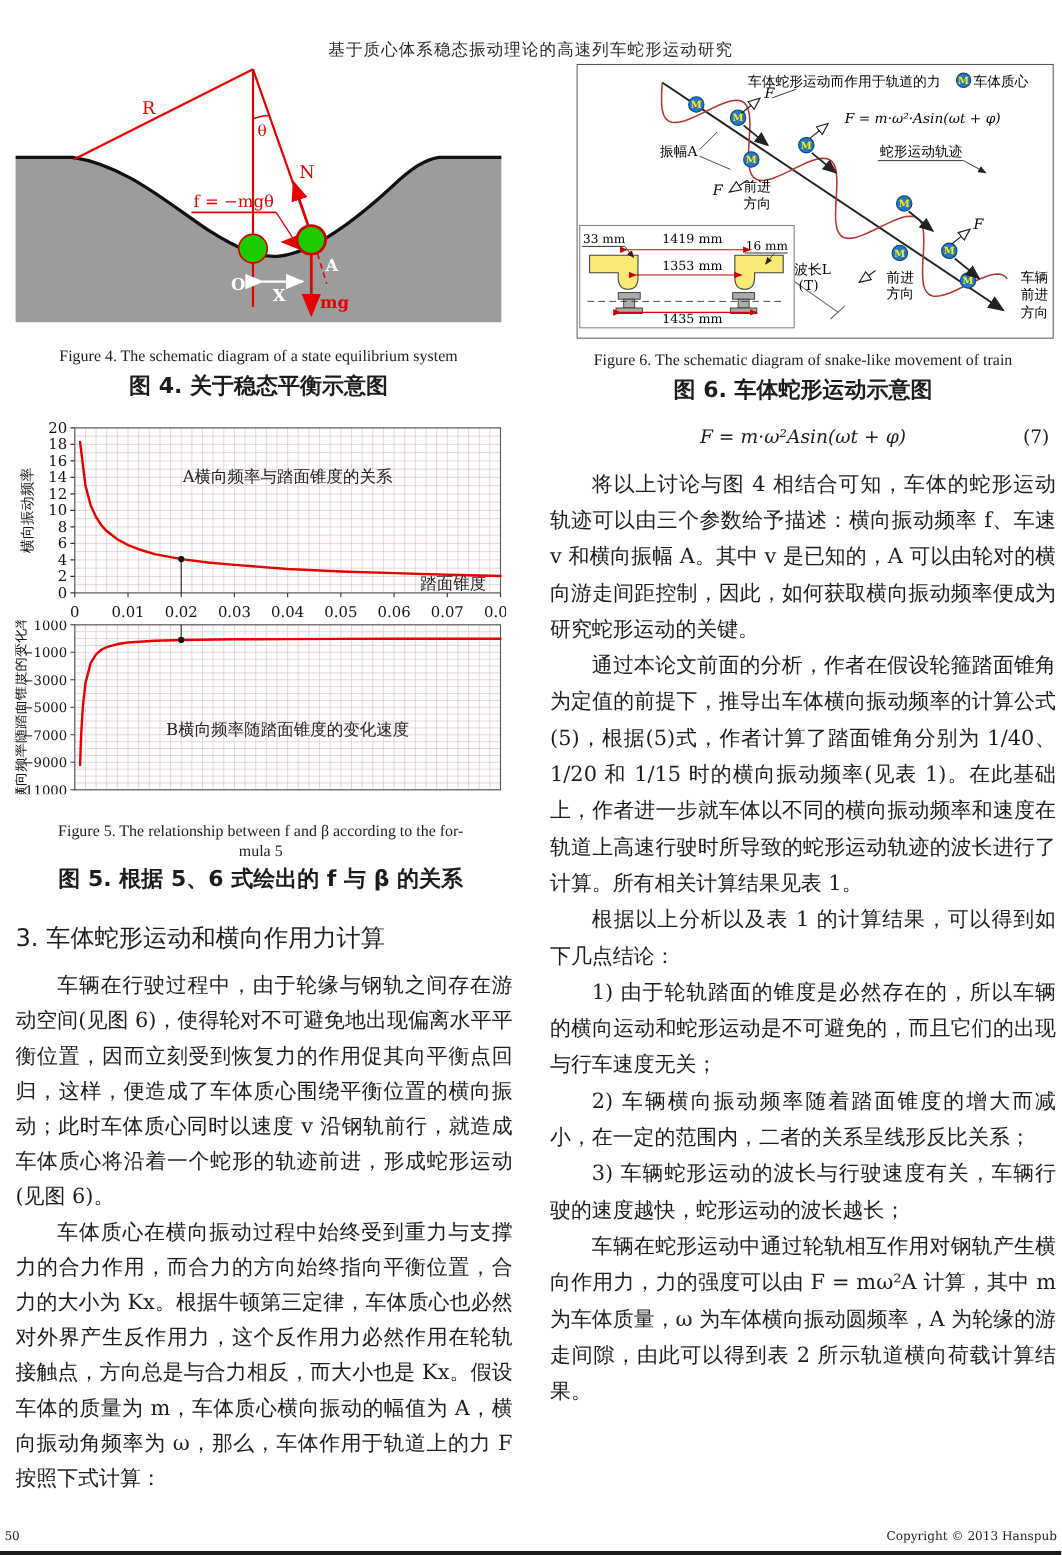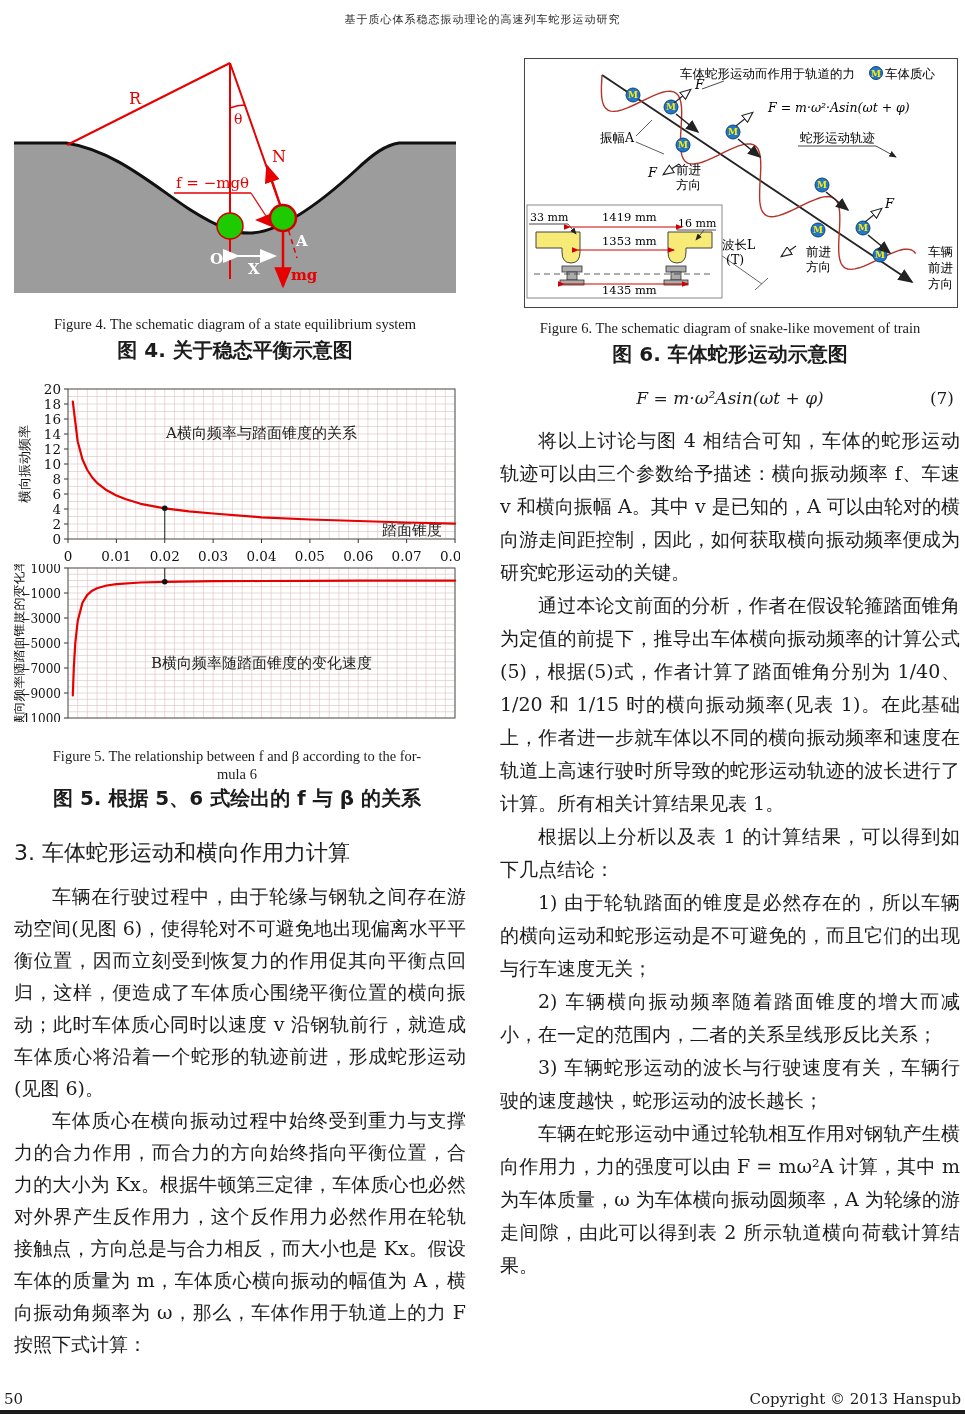--- a/index.html
+++ b/index.html
@@ -1,32 +1,32 @@
 <!DOCTYPE html>
 <html><head>
 <meta charset="utf-8">
 <style>
   html,body{margin:0;padding:0;}
   body{width:965px;height:1414px;position:relative;background:#ffffff;overflow:hidden;
        font-family:"DejaVu Serif","Liberation Serif",serif;color:#1c1c1c;}
   .abs{position:absolute;}
-  .hdr{width:100%;text-align:center;font-size:11px;color:#2a2a2a;letter-spacing:1px;}
+  .hdr{width:100%;text-align:center;font-size:15px;color:#2a2a2a;letter-spacing:1px;margin-top:24px;}
   .cap-en{font-weight:normal;font-size:14.5px;text-align:center;white-space:nowrap;
           font-family:"Liberation Serif","DejaVu Serif",serif;}
   .cap-zh{font-weight:bold;font-size:20px;text-align:center;
           font-family:"DejaVu Sans","Liberation Sans",sans-serif;}
   .para{font-size:19px;line-height:32px;text-align:justify;text-indent:2em;margin:0;
         font-family:"DejaVu Serif","Liberation Serif",serif;}
   #right-text .para{line-height:33px;}
   .sec-head{font-size:22px;font-weight:normal;
         font-family:"DejaVu Sans","Liberation Sans",sans-serif;}
   svg text{font-family:"DejaVu Serif","Liberation Serif",serif;}
   .eqrow{font-size:17px;font-style:italic;text-align:center;position:relative;}
   .eqnum{position:absolute;right:6px;top:0;font-style:normal;}
-  .ftr{font-size:15px;}
+  .ftr{font-size:11px;}
   #bottom-bar{left:0;bottom:0;width:100%;height:4px;background:#1c1c1c;}
 </style>
 </head>
 <body>
 
 <div class="abs hdr" style="top:12px;left:0;">基于质心体系稳态振动理论的高速列车蛇形运动研究</div>
 
 <svg class="abs" style="left:14px;top:46px;" width="442" height="262" viewBox="0 0 442 262">
   <defs>
     <marker id="arrR4" markerWidth="9" markerHeight="7" refX="7.5" refY="3.5" orient="auto">
@@ -263,21 +263,21 @@
     <line x1="50" y1="154" x2="54" y2="154" stroke="#333" stroke-width="1"></line>
     <text x="47" y="158.5" font-size="12" text-anchor="end" fill="#111">−11000</text>
     <text x="9" y="79" font-size="13" text-anchor="middle" fill="#111" transform="rotate(-90 9 79)">横向频率随踏面锥度的变化率</text>
     <text x="247.5" y="104" font-size="15" text-anchor="middle" fill="#222">B横向频率随踏面锥度的变化速度</text>
     <line x1="150.75" y1="4" x2="150.75" y2="17.75" stroke="#222" stroke-width="1"></line>
     <polyline points="58.8,131.5 59.8,103.6 61.3,78.9 63.7,57.0 68.5,38.6 73.3,30.9 78.2,26.7 83.0,24.3 92.7,21.5 102.4,20.1 126.6,18.5 150.8,17.8 199.1,17.2 247.5,17.0 295.9,16.8 344.3,16.7 392.6,16.7 441.0,16.7" fill="none" stroke="#e60000" stroke-width="2.2" stroke-linejoin="round" stroke-linecap="round"></polyline>
     <circle cx="150.75" cy="17.75" r="2.8" fill="#111"></circle>
   </svg>
 
 <div class="abs cap-en" style="left:14px;top:748px;width:446px;">Figure 5. The relationship between f and β according to the for-</div>
-<div class="abs cap-en" style="left:14px;top:766px;width:446px;">mula 6</div>
+<div class="abs cap-en" style="left:14px;top:766px;width:446px;">mula 5</div>
 <div class="abs cap-zh" style="left:14px;top:785px;width:446px;">图 5. 根据 5、6 式绘出的 f 与 β 的关系</div>
 
 <div class="abs sec-head" style="left:14px;top:838px;width:452px;">3. 车体蛇形运动和横向作用力计算</div>
 
 <div id="left-text" class="abs" style="left:14px;top:880px;width:452px;">
   <p class="para">车辆在行驶过程中，由于轮缘与钢轨之间存在游动空间(见图 6)，使得轮对不可避免地出现偏离水平平衡位置，因而立刻受到恢复力的作用促其向平衡点回归，这样，便造成了车体质心围绕平衡位置的横向振动；此时车体质心同时以速度 v 沿钢轨前行，就造成车体质心将沿着一个蛇形的轨迹前进，形成蛇形运动(见图 6)。</p>
   <p class="para">车体质心在横向振动过程中始终受到重力与支撑力的合力作用，而合力的方向始终指向平衡位置，合力的大小为 Kx。根据牛顿第三定律，车体质心也必然对外界产生反作用力，这个反作用力必然作用在轮轨接触点，方向总是与合力相反，而大小也是 Kx。假设车体的质量为 m，车体质心横向振动的幅值为 A，横向振动角频率为 ω，那么，车体作用于轨道上的力 F 按照下式计算：</p>
 </div>
 
 <svg class="abs" style="left:524px;top:58px;" width="434" height="250" viewBox="0 0 434 250">

